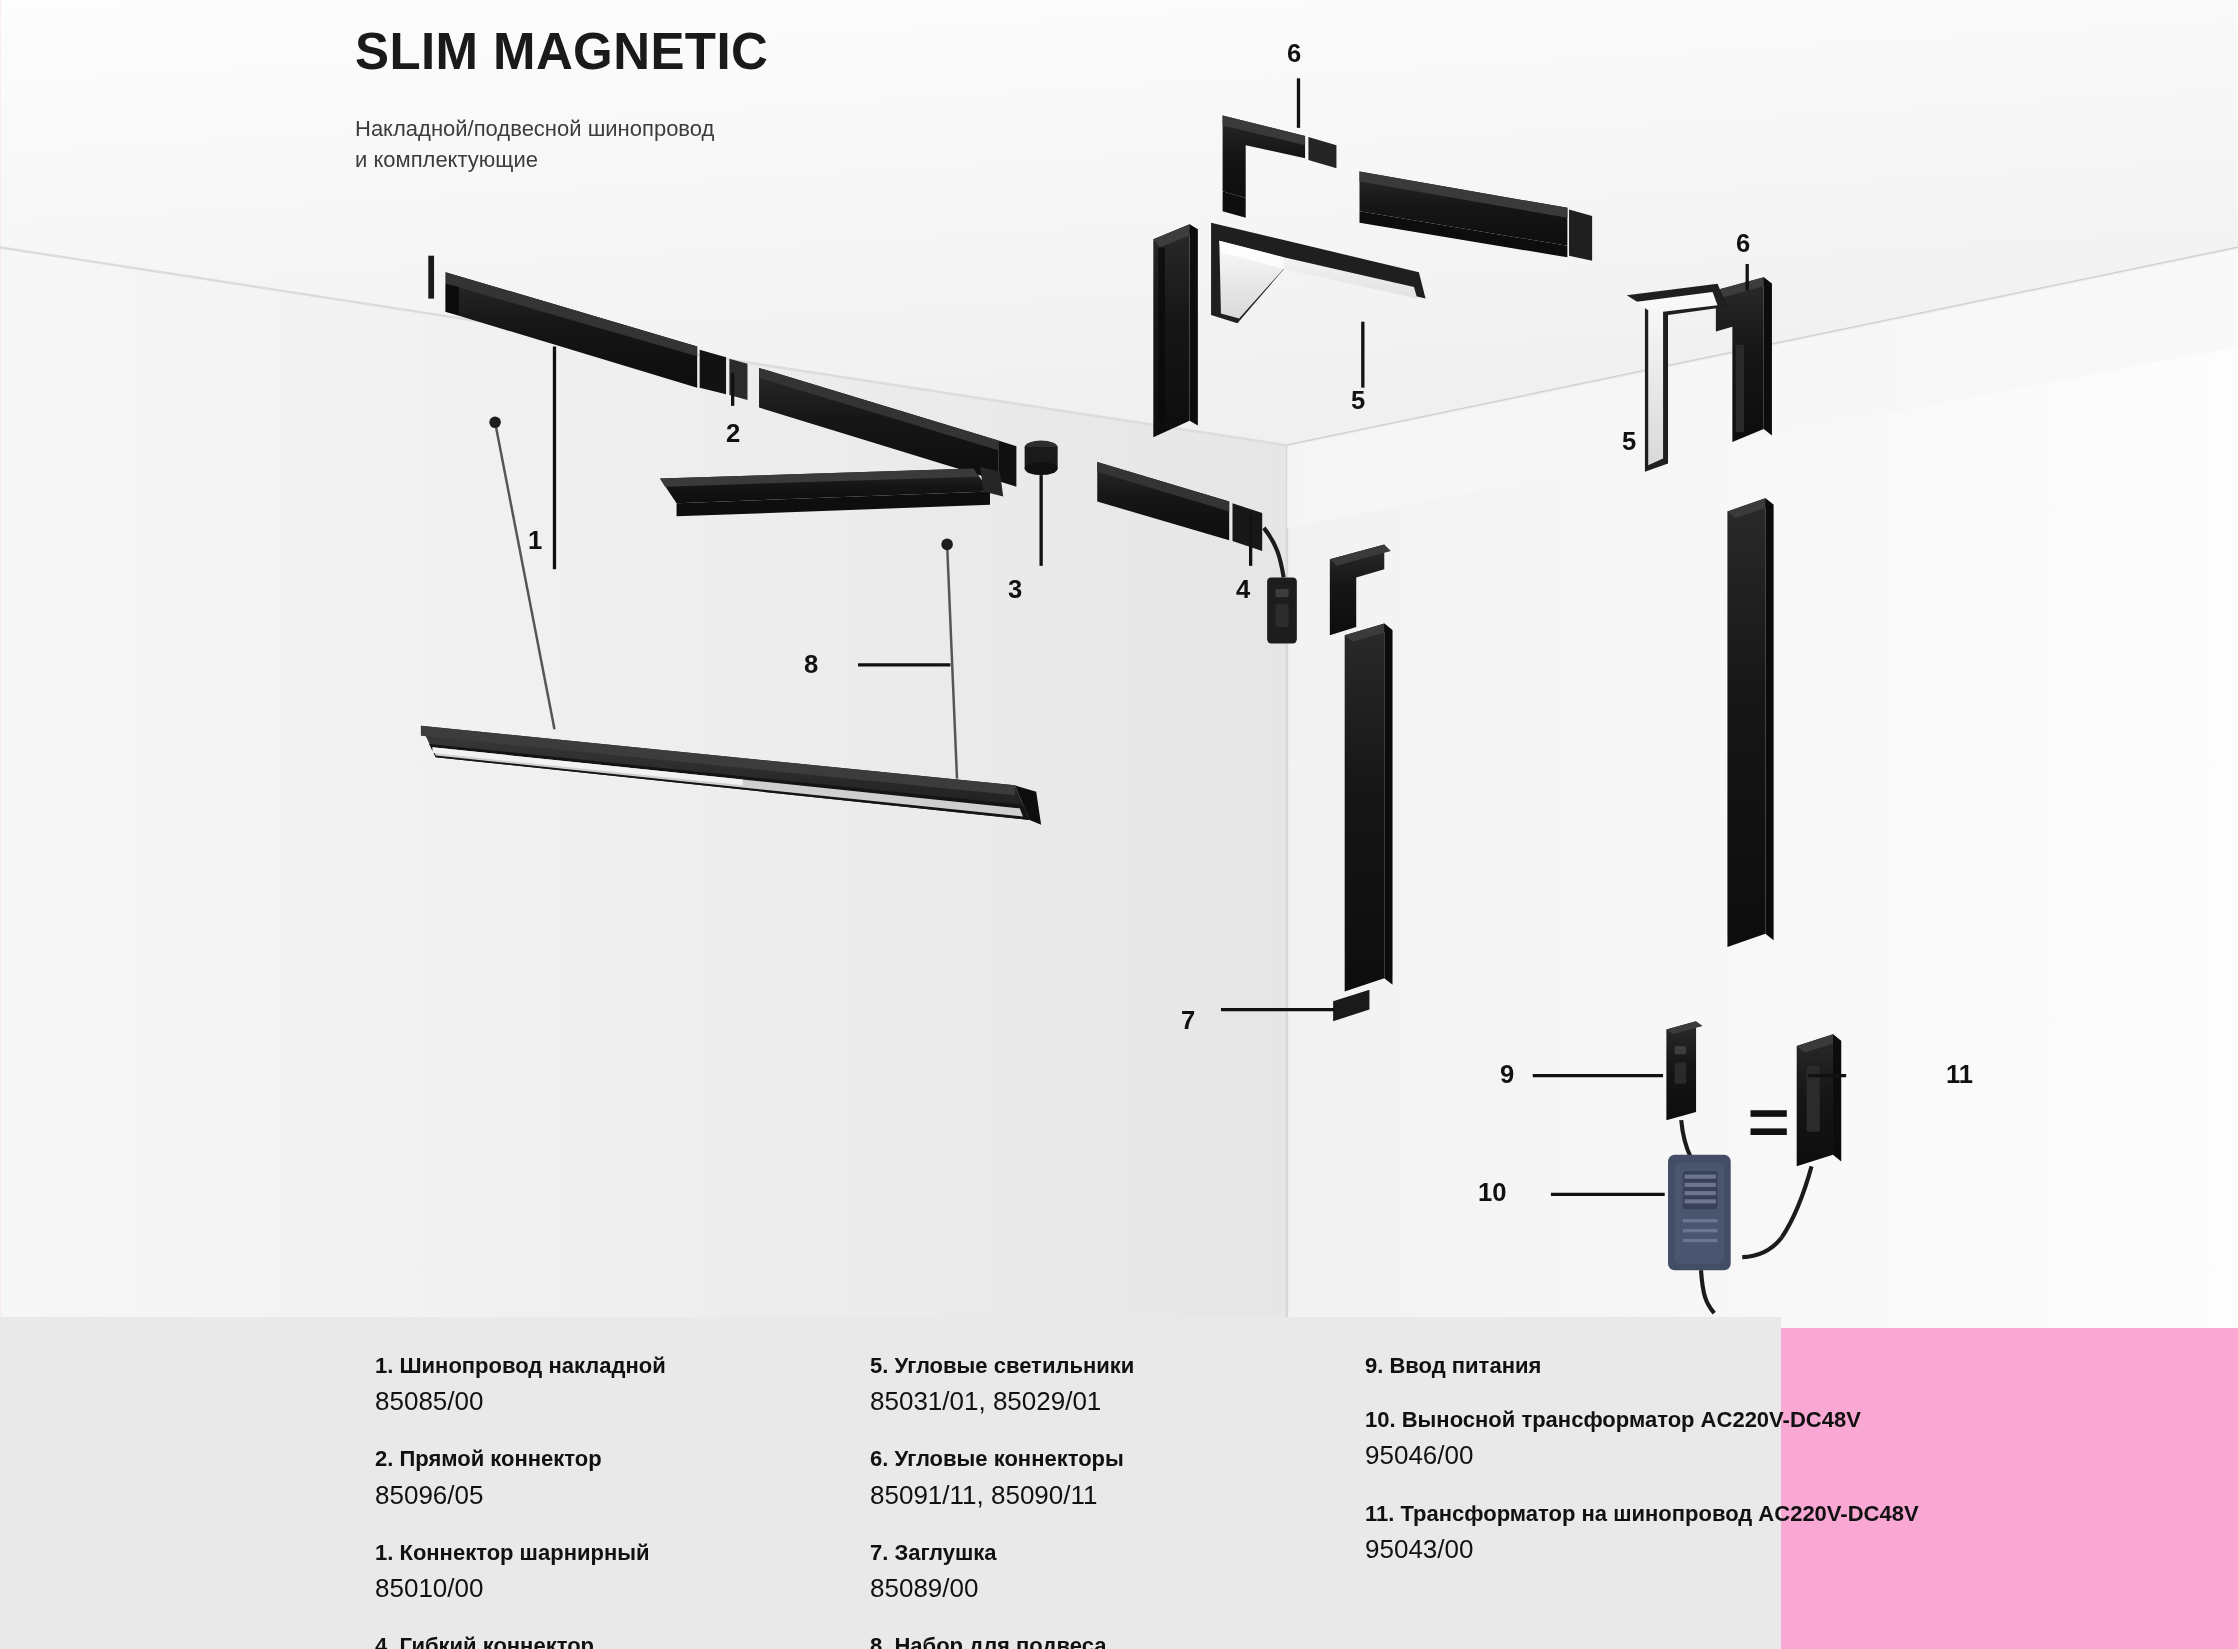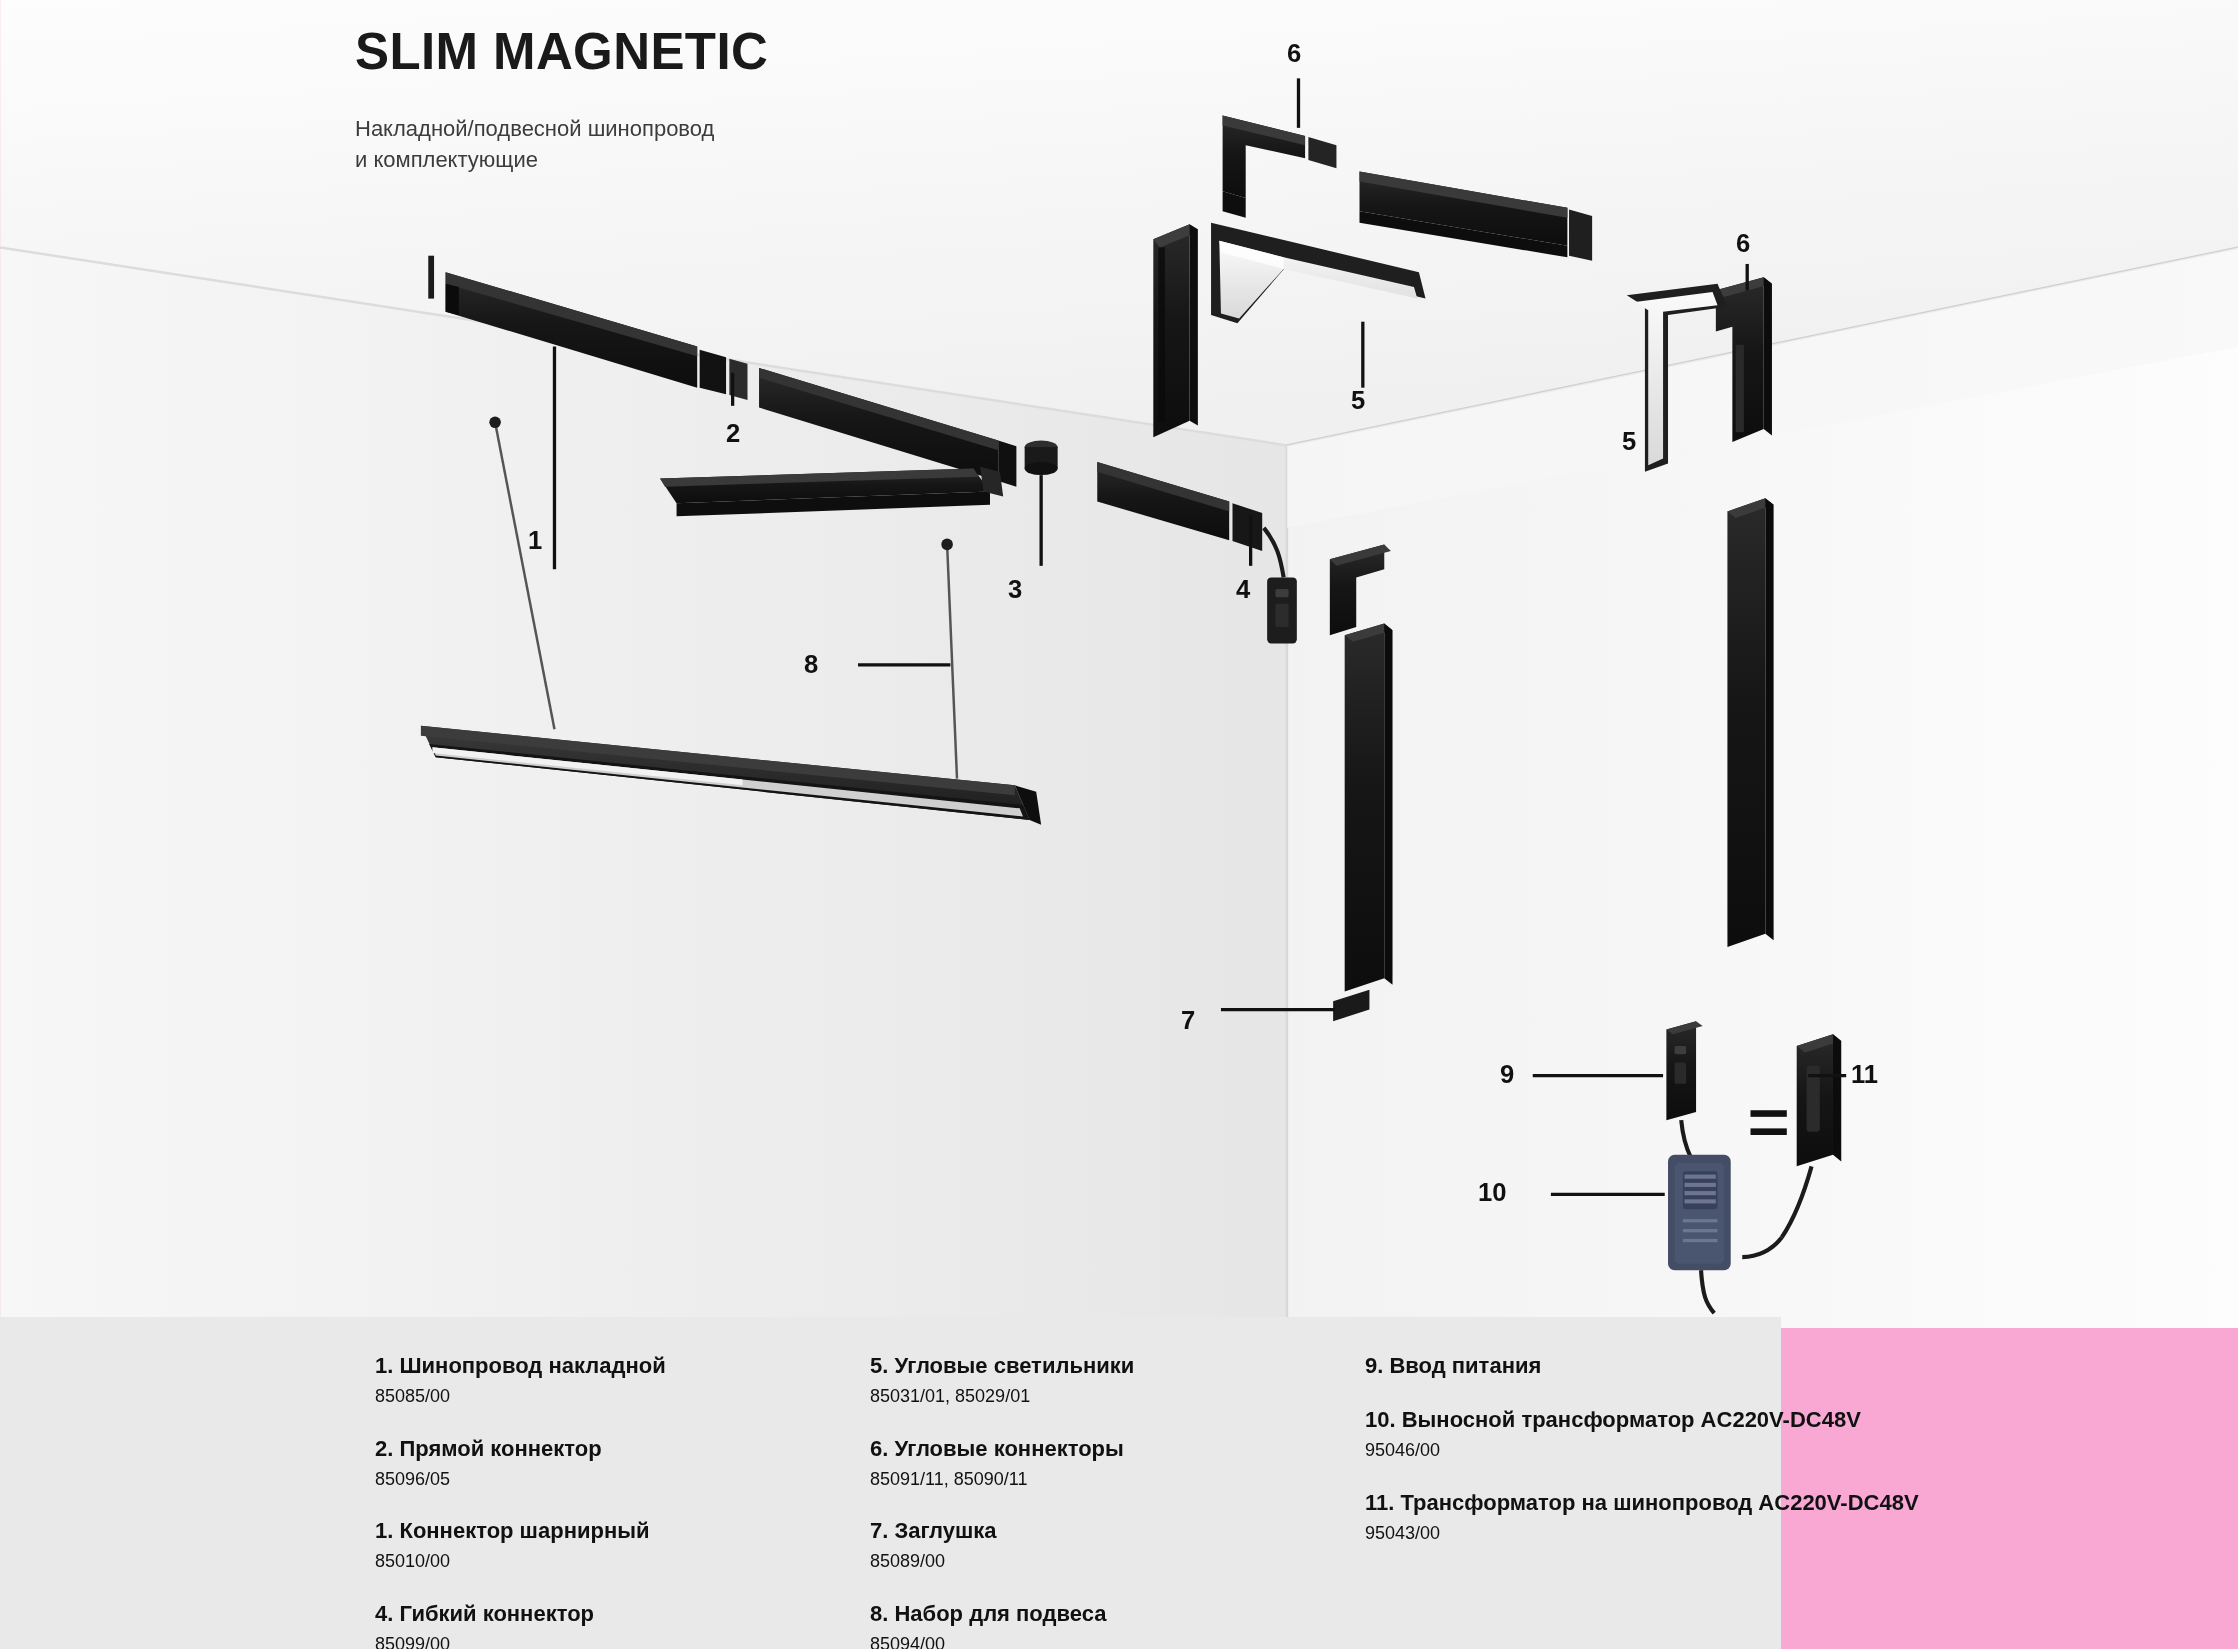--- a/index.html
+++ b/index.html
@@ -90,21 +90,21 @@
   .legend-entry {
     margin-bottom: 26px;
   }
   .legend-name {
     font-size: 22px;
     font-weight: bold;
     color: #111111;
     line-height: 1.28;
   }
   .legend-code {
-    font-size: 18px;
+    font-size: 26px;
     font-weight: normal;
     color: #111111;
     line-height: 1.35;
     margin-top: 4.1px;
   }
 </style>
 </head>
 <body>
 
 <div id="page">
@@ -352,21 +352,21 @@
       <div class="callout" style="left: 1008px; top: 577px;">3</div>
       <div class="callout" style="left: 1236px; top: 577px;">4</div>
       <div class="callout" style="left: 1351px; top: 388px;">5</div>
       <div class="callout" style="left: 1622px; top: 429px;">5</div>
       <div class="callout" style="left: 1287px; top: 41px;">6</div>
       <div class="callout" style="left: 1736px; top: 231px;">6</div>
       <div class="callout" style="left: 1181px; top: 1008px;">7</div>
       <div class="callout" style="left: 804px; top: 652px;">8</div>
       <div class="callout" style="left: 1500px; top: 1062px;">9</div>
       <div class="callout" style="left: 1478px; top: 1180px;">10</div>
-      <div class="callout" style="left: 1851px; top: 1062px;">11</div>
+      <div class="callout" style="left: 1946px; top: 1062px;">11</div>
     </div>
 
   <div id="legend">
     <div id="legend-inner">
         <div class="legend-col">
           <div class="legend-entry">
             <div class="legend-name">1. Шинопровод накладной</div>
             <div class="legend-code">85085/00</div>
           </div>
           <div class="legend-entry">

